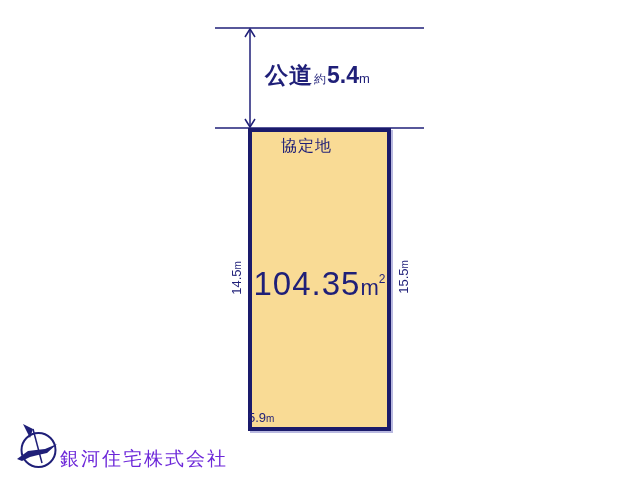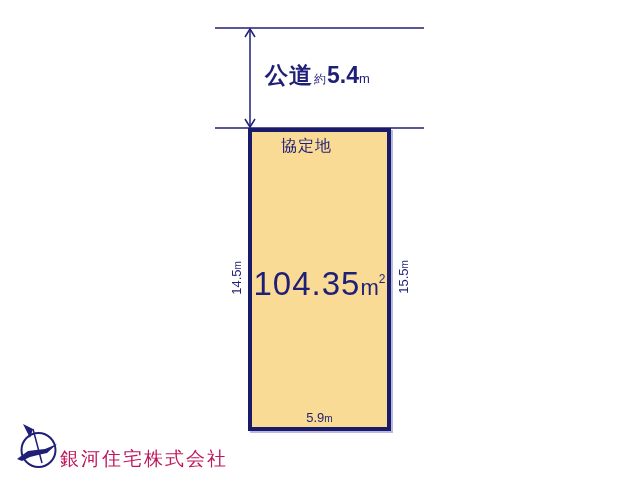--- a/index.html
+++ b/index.html
@@ -23,37 +23,37 @@
   .road-label .big   { font-size:23px; font-weight:bold; letter-spacing:1px; }
   .road-label .small { font-size:12px; margin:0 1px; }
   .road-label .num   { font-size:23px; font-weight:bold; }
   .road-label .unit  { font-size:13px; }
 
   .dim { white-space:nowrap; }
   .dim .num  { font-size:13px; }
   .dim .unit { font-size:10px; }
 
   .dim-top    { position:absolute; left:248px; width:143px; top:108px; text-align:center; }
-  .dim-bottom { position:absolute; left:248px; width:143px; top:408px; text-align:center; }
+  .dim-bottom { position:absolute; left:248px; width:143px; top:408px; text-align:left; }
   .dim-left   { position:absolute; left:236px; top:278px; transform:translate(-50%,-50%) rotate(-90deg); }
   .dim-right  { position:absolute; left:403px; top:277px; transform:translate(-50%,-50%) rotate(-90deg); }
 
   .agreement-label { position:absolute; left:281px; top:136px; font-size:16px; letter-spacing:1px; }
 
   .area-label {
     position:absolute; left:248px; width:143px; top:259px; text-align:center;
     white-space:nowrap; line-height:1;margin-top:8px;
   }
   .area-label .num  { font-size:33px; letter-spacing:1px; }
   .area-label .unit { font-size:22px; }
   .area-label .sup  { font-size:12px; vertical-align:12px; }
 
   .watermark {
     position:absolute; left:60px; top:446px; font-size:19px;
-    color:#be185d; letter-spacing:2px; white-space:nowrap;
+    color:#6d28d9; letter-spacing:2px; white-space:nowrap;
   }
 </style>
 </head>
 <body>
 
 <div class="canvas">
 
   <svg class="overlay" viewBox="0 0 640 480">
     <g stroke="#1f1f78" stroke-width="1.5" fill="none">
       <line x1="215" y1="28" x2="424" y2="28"></line>

